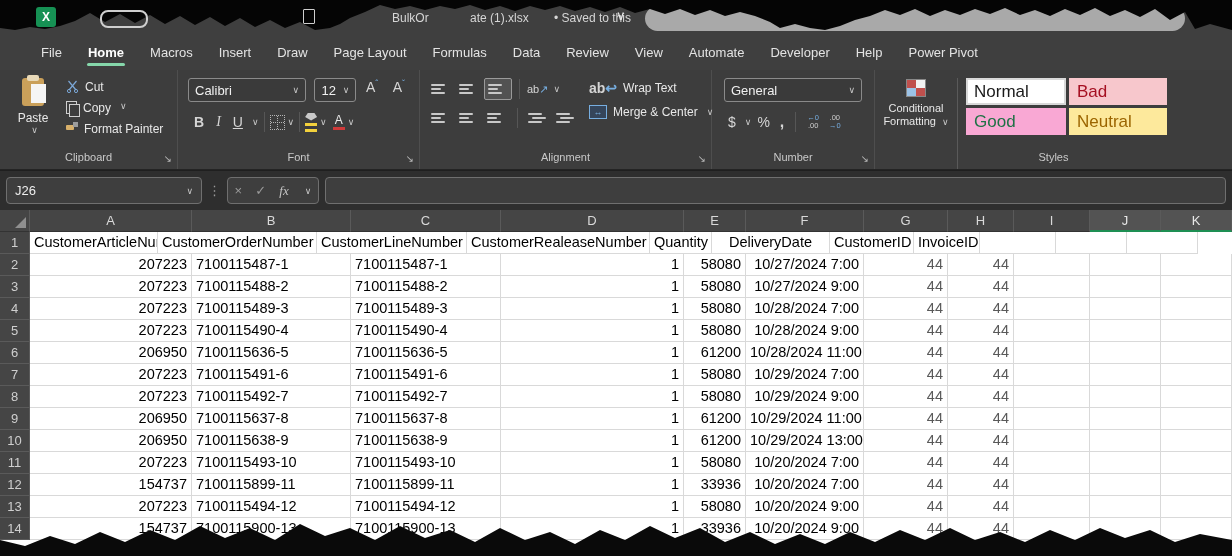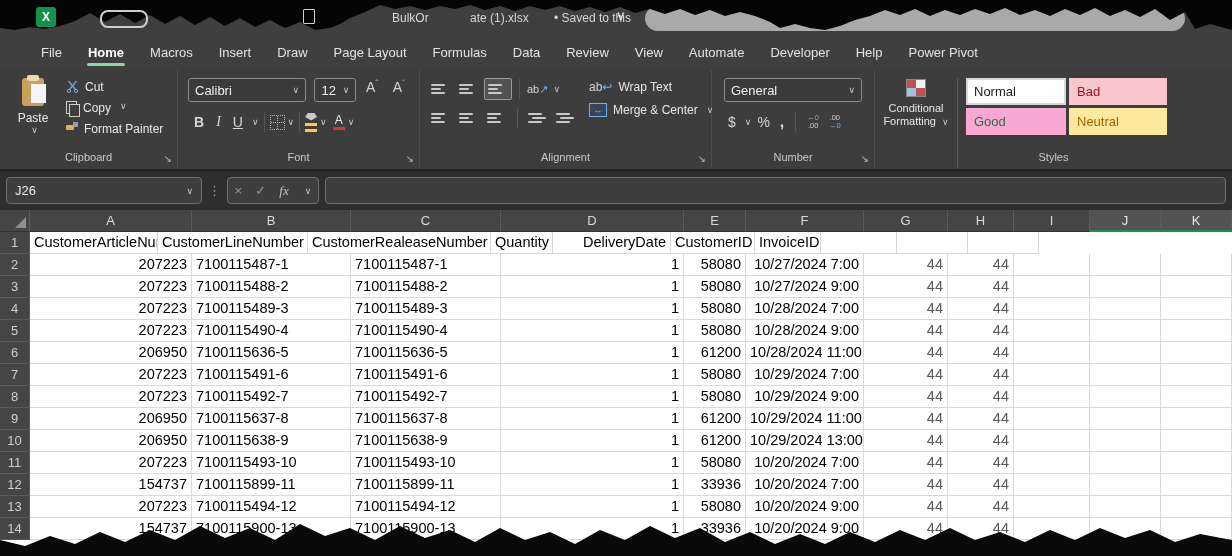--- a/index.html
+++ b/index.html
@@ -71,40 +71,40 @@
   .al-row{display:flex;align-items:center;gap:2px;}
   .li{width:20px;height:20px;display:flex;flex-direction:column;justify-content:center;gap:2px;padding:0 3px;box-sizing:content-box;}
   .li i{display:block;height:2px;background:#c8c8c8;border-radius:1px;}
   .li i:nth-child(1){width:14px;} .li i:nth-child(2){width:10px;} .li i:nth-child(3){width:14px;}
   .li.selected{border:1px solid #9a9a9a;background:#525252;border-radius:2px;}
   .ind i:nth-child(2){width:14px;margin-left:4px;} .ind i{width:14px;}
   .orient{font-size:11px;color:#d5d5d5;}
   .blue{color:#77aee0;font-style:normal;}
   .al-right{display:flex;flex-direction:column;gap:9px;padding-top:2px;margin-left:6px;}
   .al-item{display:flex;align-items:center;gap:6px;font-size:12px;color:#e8e8e8;white-space:nowrap;}
-  .wrap-ic{font-size:12px;color:#d5d5d5;}
+  .wrap-ic{font-size:14px;color:#d5d5d5;font-weight:bold;}
   .merge-ic{display:inline-flex;width:16px;height:12px;border:1px solid #77aee0;align-items:center;justify-content:center;
     font-size:9px;color:#77aee0;background:#35455a;}
 
   .g-num{width:163px;padding:8px 4px 0 12px;}
   .num-row2{display:flex;align-items:center;margin-top:10px;color:#d5d5d5;gap:2px;}
   .nbtn{font-size:14px;padding:0 4px;}
   .comma{font-weight:bold;font-size:16px;}
   .dec{display:inline-flex;flex-direction:column;font-size:7.5px;line-height:8px;color:#cfcfcf;padding:0 4px;text-align:center;}
   .dec b{color:#77aee0;font-weight:normal;}
 
   .g-styles{flex:1;display:flex;padding:8px 2px 0 8px;gap:8px;border-right:none;}
   .big-btn{width:66px;text-align:center;color:#e8e8e8;font-size:11px;line-height:13px;}
   .cf-icon{display:inline-grid;grid-template-columns:9px 9px;grid-auto-rows:8px;border:1px solid #888;margin-bottom:5px;}
   .cf-icon b{display:block;}
   .fat-icon{display:inline-block;width:18px;height:14px;border:1px solid #7fa8d9;position:relative;margin-bottom:5px;background:#3d3d3d;}
   .fat-icon::before{content:"";position:absolute;left:0;right:0;top:4px;border-top:1px solid #7fa8d9;}
   .fat-icon::after{content:"";position:absolute;right:-3px;bottom:-2px;width:9px;height:2px;background:#bfbfbf;transform:rotate(-45deg);}
   .gallery{display:grid;grid-template-columns:100px 98px;grid-auto-rows:27px;gap:3px;padding-left:8px;border-left:1px solid #5a5a5a;align-content:start;}
-  .gcell{font-size:13px;display:flex;align-items:center;padding:0 8px;box-sizing:border-box;}
+  .gcell{font-size:17px;display:flex;align-items:center;padding:0 8px;box-sizing:border-box;}
   .gcell.selected{outline:2px solid #d8d8d8;outline-offset:-2px;}
 
   
   .fbar{height:40px;background:#2e2e2e;border-top:1px solid #1f1f1f;display:flex;align-items:center;padding:0 6px;box-sizing:border-box;gap:6px;}
   .namebox{width:196px;height:27px;background:#3e3e3e;border:1px solid #6f6f6f;border-radius:4px;display:flex;align-items:center;
     justify-content:space-between;padding:0 8px;color:#eee;font-size:13px;box-sizing:border-box;}
   .vdots{color:#9a9a9a;font-size:13px;}
   .fxbox{width:92px;height:27px;background:#3e3e3e;border:1px solid #6f6f6f;border-radius:4px;display:flex;align-items:center;
     justify-content:space-around;box-sizing:border-box;color:#9a9a9a;font-size:13px;}
   .fxbox .fx{font-style:italic;font-family:"Liberation Serif",serif;color:#c5c5c5;}
@@ -369,24 +369,25 @@
         <div class="colL" style="width: 84px;">G</div>
         <div class="colL" style="width: 66px;">H</div>
         <div class="colL" style="width: 76px;">I</div>
         <div class="colL sel" style="width: 71px;">J</div>
         <div class="colL sel" style="width: 71px;">K</div>
       </div>
     <div id="grid-rows">
         <div class="srow">
           <div class="rownum" style="width: 30px;">1</div>
           <div class="cell" style="width: 128px; text-align: left;">CustomerArticleNumber</div>
+          <div class="cell" style="width: 159px; text-align: left;">CustomerOrderNumber</div>
           <div class="cell" style="width: 150px; text-align: left;">CustomerLineNumber</div>
           <div class="cell" style="width: 183px; text-align: left;">CustomerRealeaseNumber</div>
           <div class="cell" style="width: 62px; text-align: right;">Quantity</div>
-          <div class="cell" style="width: 118px; text-align: right;">DeliveryDate</div>
+          <div class="cell" style="width: 118px; text-align: center;">DeliveryDate</div>
           <div class="cell" style="width: 84px; text-align: left;">CustomerID</div>
           <div class="cell" style="width: 66px; text-align: left;">InvoiceID</div>
           <div class="cell" style="width: 76px; text-align: left;"></div>
           <div class="cell" style="width: 71px; text-align: left;"></div>
           <div class="cell" style="width: 71px; text-align: left;"></div>
         </div>
         <div class="srow">
           <div class="rownum" style="width: 30px;">2</div>
           <div class="cell" style="width: 162px; text-align: right;">207223</div>
           <div class="cell" style="width: 159px; text-align: left;">7100115487-1</div>

